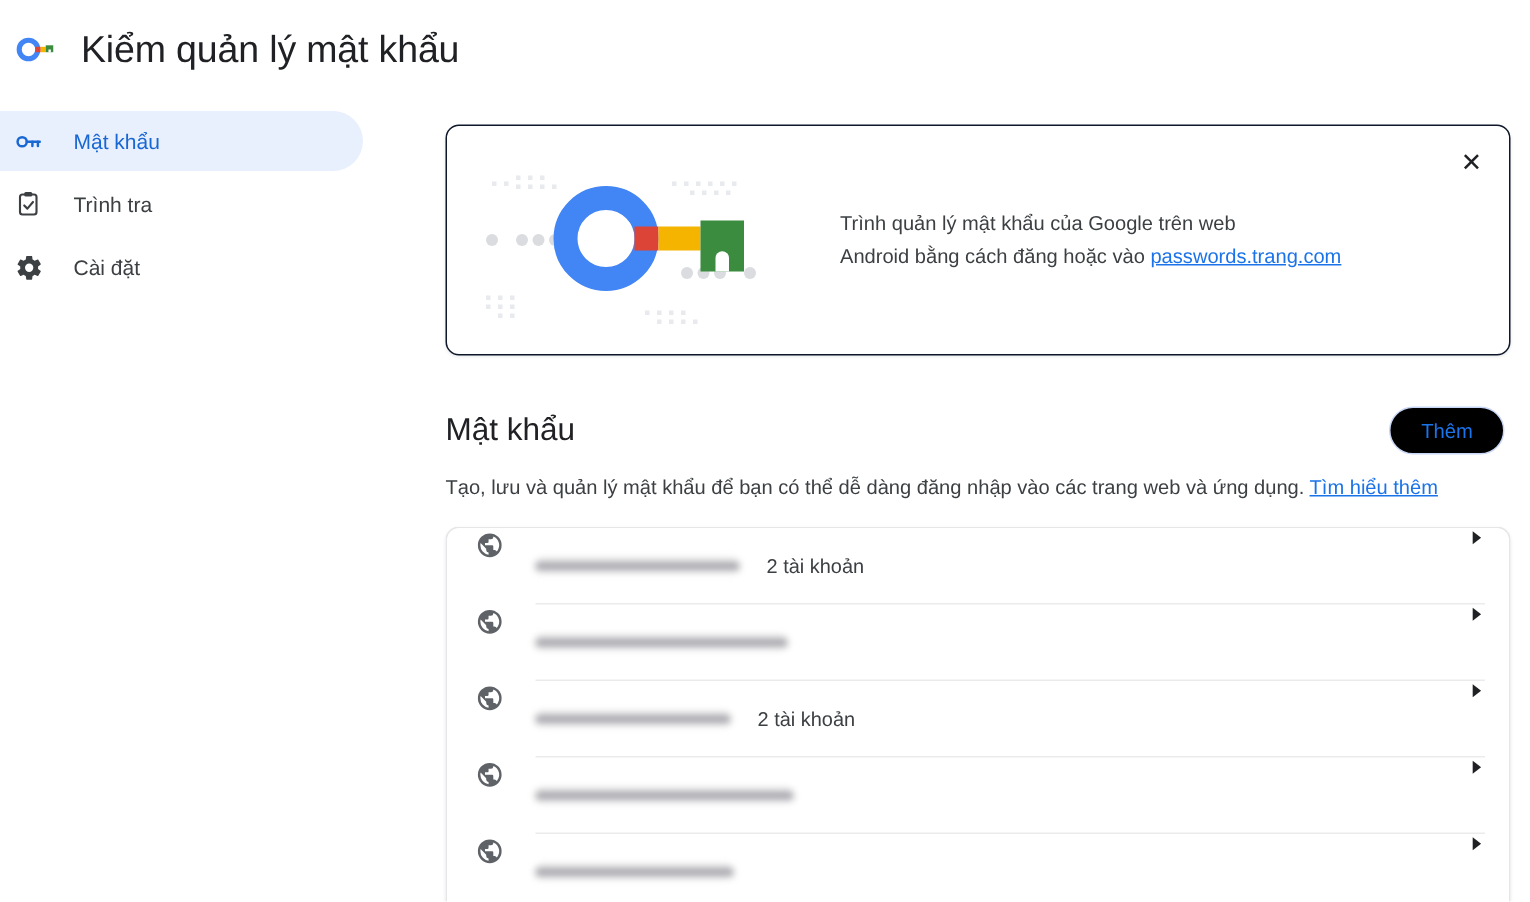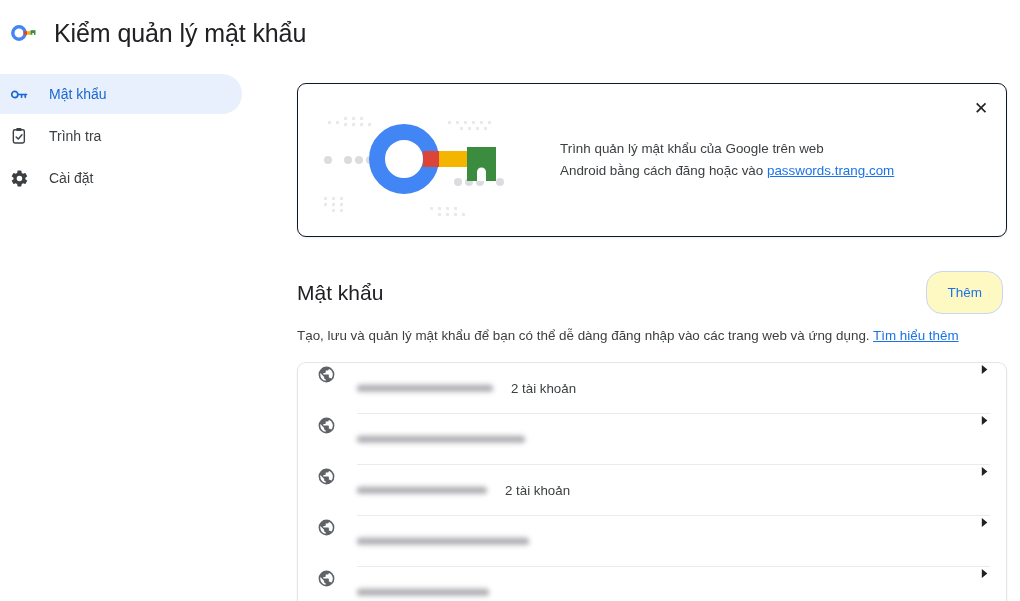--- a/index.html
+++ b/index.html
@@ -116,26 +116,26 @@
 
   
   #section-head {
     margin-top: 34px;
     display: flex; align-items: center; justify-content: space-between;
     padding-right: 4px;
   }
   #section-title { font-size: 21px; color: #202124; }
   #add-button {
     border: 1px solid #c8d6f5;
-    background: #fef9c3;
+    background: #000000;
     color: #1a73e8;
     font-family: "Liberation Sans", sans-serif;
     font-size: 13.5px;
     font-weight: 500;
-    height: 43px;
+    height: 32px;
     padding: 0 20px;
     border-radius: 16px;
     cursor: pointer;
   }
   #section-desc {
     margin-top: 14px;
     font-size: 13.4px;
     color: #3c4043;
     white-space: nowrap;
   }

